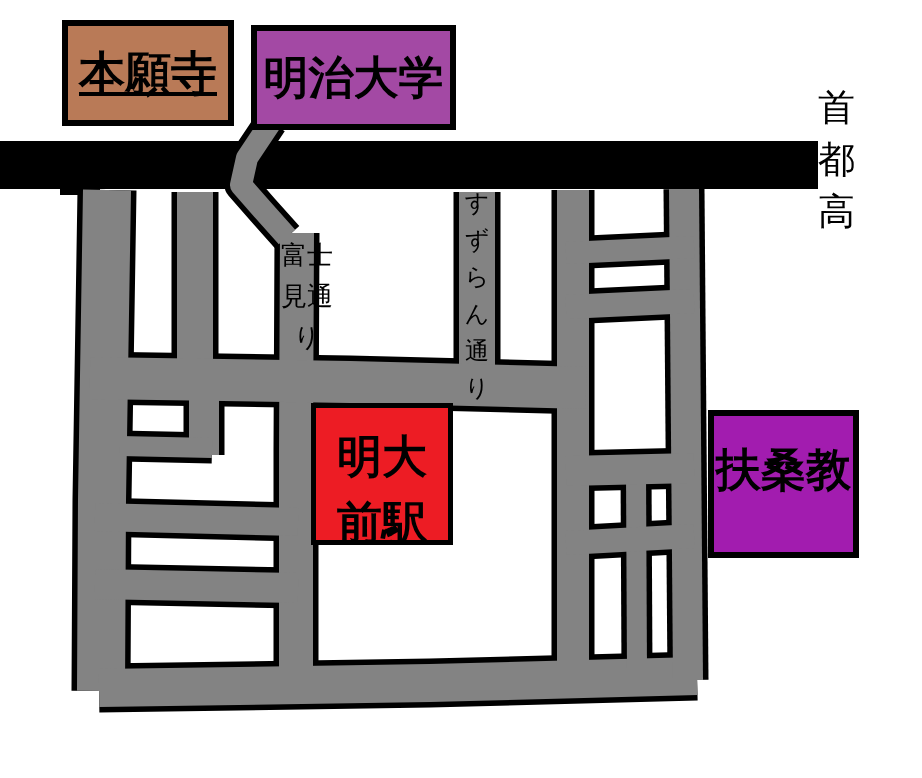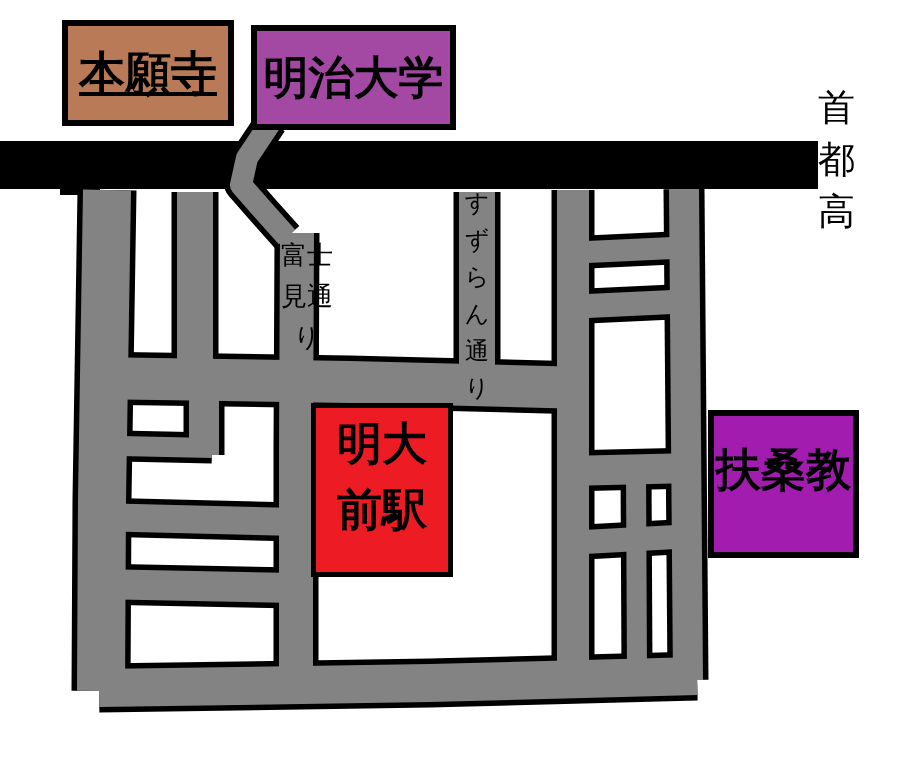--- a/index.html
+++ b/index.html
@@ -17,23 +17,23 @@
     border:6px solid #000;
     color:#000;
     font-weight:700;
     text-align:center;
     overflow:visible;
     white-space:nowrap;
   }
   #honganji-box{left:62px;top:20px;width:172px;height:106px;font-size:46px;line-height:94px;text-decoration:underline;}
   #meiji-box{left:251px;top:13px;width:205px;height:105px;font-size:45px;line-height:93px;margin-top:12px;}
   #station-box{
-    left:311px;top:403px;width:142px;height:174px;
+    left:311px;top:403px;width:142px;height:142px;
     border-width:5px;
-    font-size:45px;line-height:66px;padding-top:3px;
+    font-size:45px;line-height:66px;padding-top:16px;
     white-space:pre-line;
   }
   #fusokyo-box{left:708px;top:410px;width:151px;height:148px;font-size:45px;line-height:45px;padding-top:31px;letter-spacing:0;}
   .vlabel{
     position:absolute;
     color:#000;
     text-align:center;
     word-break:break-all;
     overflow-wrap:anywhere;
     font-weight:400;

